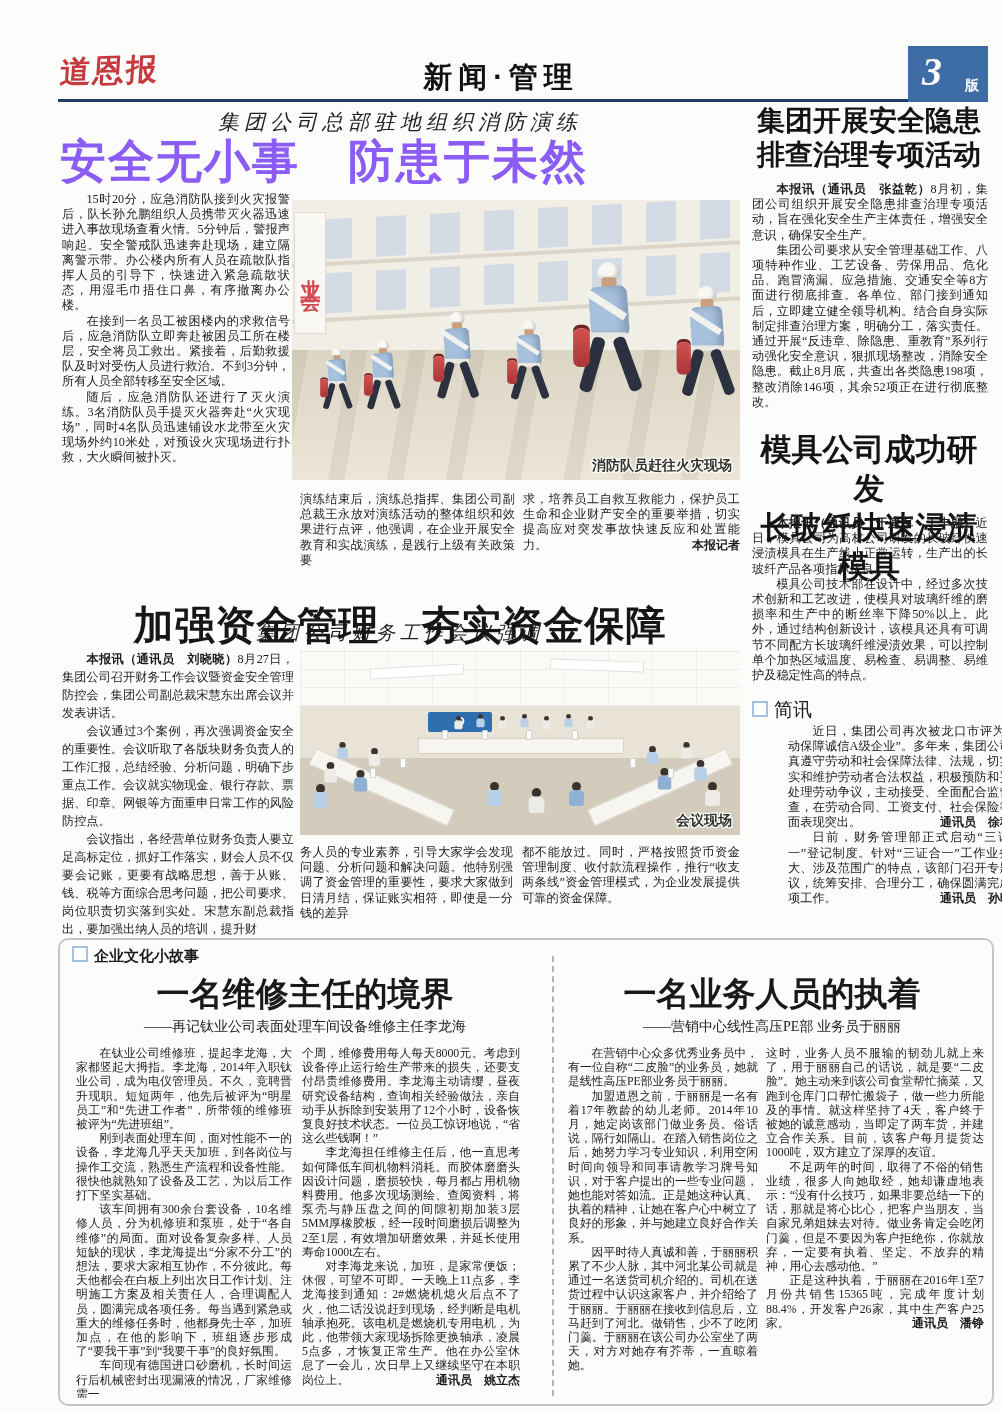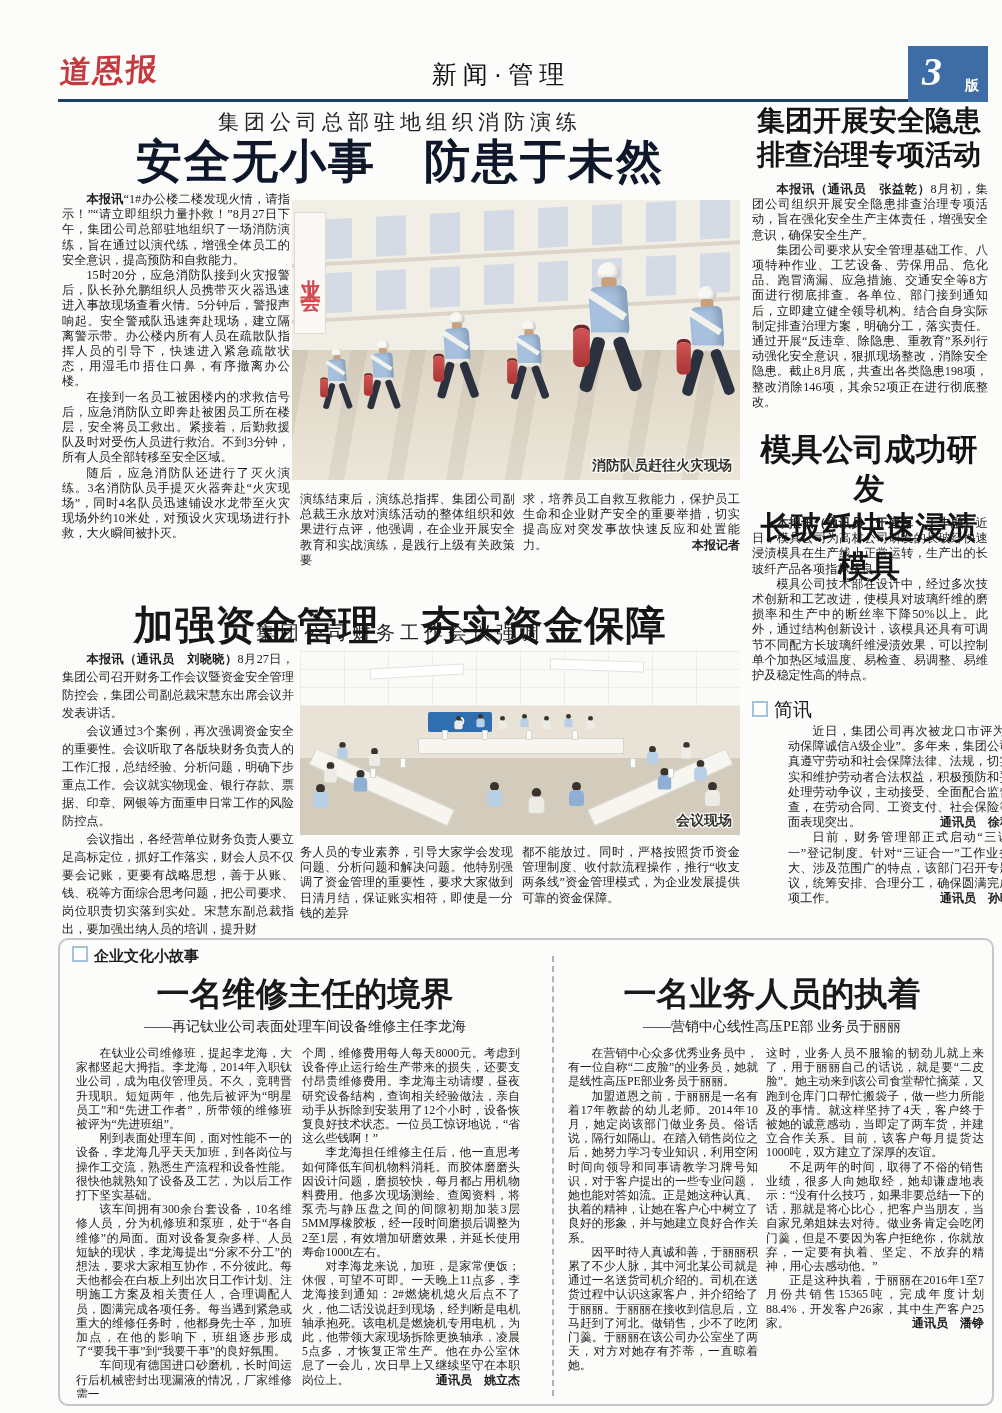--- a/index.html
+++ b/index.html
@@ -3,30 +3,30 @@
 <meta charset="utf-8">
 <style>
   html,body{margin:0;padding:0;background:#e9e9e9;}
   #page{position:relative;width:1002px;height:1413px;background:#fcfcfa;margin:0 auto;overflow:hidden;
         font-family:"Liberation Serif","DejaVu Serif",serif;color:#1c1c1c;}
   .abs{position:absolute;}
   
   .logo{left:60px;top:50px;font-family:"Liberation Sans","DejaVu Sans",sans-serif;
         font-weight:900;font-size:31px;color:#c43a3f;transform:skewX(-6deg) rotate(-2deg);letter-spacing:2px;}
   .section-title{left:0;top:58px;width:1002px;text-align:center;font-family:"Liberation Sans","DejaVu Sans",sans-serif;
-        font-weight:400;font-size:25px;letter-spacing:6px;color:#111;}
+        font-weight:700;font-size:29px;letter-spacing:6px;color:#111;}
   .header-rule{left:58px;top:99px;width:850px;height:3px;background:#1f3f63;}
   .page-box{left:908px;top:46px;width:80px;height:56px;background:#3e6ca5;color:#fff;}
   .page-box .num{position:absolute;left:14px;top:2px;font-family:"Liberation Serif","DejaVu Serif",serif;
         font-weight:bold;font-size:40px;font-style:italic;}
   .page-box .lab{position:absolute;right:9px;bottom:7px;font-size:14px;font-weight:bold;}
   
-  .kicker{text-align:center;font-size:21px;letter-spacing:5px;color:#222;}
-  .headline-red{text-align:center;font-family:"Liberation Sans","DejaVu Sans",sans-serif;
-        font-weight:900;font-size:46px;letter-spacing:2px;color:#0f172a;}
+  .kicker{text-align:center;font-size:21px;letter-spacing:5px;color:#222;font-style:italic;}
+  .headline-red{text-align:left;font-family:"Liberation Sans","DejaVu Sans",sans-serif;
+        font-weight:900;font-size:46px;letter-spacing:2px;color:#8b5cf6;}
   .headline-black{text-align:center;font-family:"Liberation Sans","DejaVu Sans",sans-serif;
         font-weight:900;font-size:40px;letter-spacing:1px;color:#161616;}
   .side-head{width:238px;text-align:center;font-family:Liberation Mono, monospace;
         font-weight:900;color:#141414;}
   .body-text{font-size:12.2px;line-height:15.2px;text-align:justify;overflow:hidden;}
   .body-text p{margin:0;text-indent:2em;}
   .body-text p.cont{text-indent:0;}
   .lead{font-weight:bold;}
   .byline{font-weight:bold;float:right;font-family:"Liberation Sans","DejaVu Sans",sans-serif;font-size:12px;}
   .story-text{font-size:11.8px;line-height:14.2px;}
@@ -99,21 +99,20 @@
   <div class="abs header-rule"></div>
   <div class="abs page-box">
     <span class="num">3</span>
     <span class="lab">版</span>
   </div>
 
   <div class="abs kicker" style="left:60px;top:108px;width:680px;">集团公司总部驻地组织消防演练</div>
   <div class="abs headline-red" style="left:60px;top:131px;width:680px;">安全无小事　防患于未然</div>
 
   <div class="abs body-text" style="left:62px;top:192px;width:228px;height:372px;">
-    <p><span class="lead">本报讯</span><span>“1#办公楼二楼发现火情，请指示！”“请立即组织力量扑救！”8月27日下午，集团公司总部驻地组织了一场消防演练，旨在通过以演代练，增强全体员工的安全意识，提高预防和自救能力。</span></p>
     <p>15时20分，应急消防队接到火灾报警后，队长孙允鹏组织人员携带灭火器迅速进入事故现场查看火情。5分钟后，警报声响起。安全警戒队迅速奔赴现场，建立隔离警示带。办公楼内所有人员在疏散队指挥人员的引导下，快速进入紧急疏散状态，用湿毛巾捂住口鼻，有序撤离办公楼。</p>
     <p>在接到一名员工被困楼内的求救信号后，应急消防队立即奔赴被困员工所在楼层，安全将员工救出。紧接着，后勤救援队及时对受伤人员进行救治。不到3分钟，所有人员全部转移至安全区域。</p>
     <p>随后，应急消防队还进行了灭火演练。3名消防队员手提灭火器奔赴“火灾现场”，同时4名队员迅速铺设水龙带至火灾现场外约10米处，对预设火灾现场进行扑救，大火瞬间被扑灭。</p>
   </div>
 
   <div id="photo1" class="abs photo">
     <div class="facade">
       <div class="winrow" style="top:8px;"></div>
       <div class="winrow" style="top:62px;"></div>
       <div class="ledge" style="top:52px;"></div>

